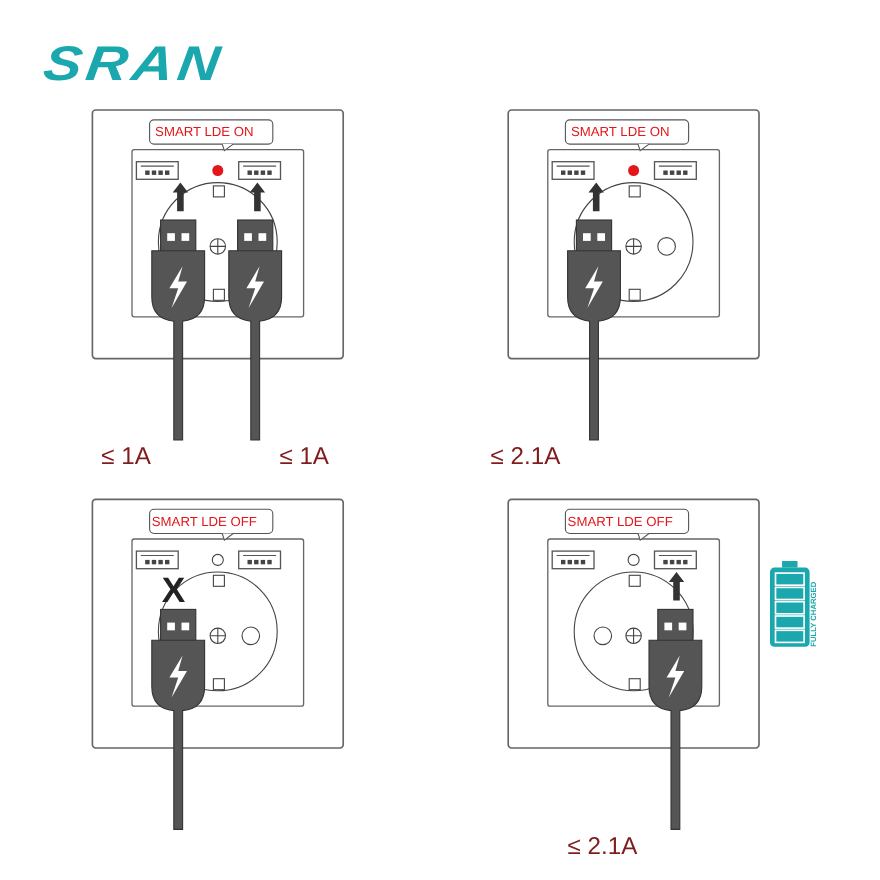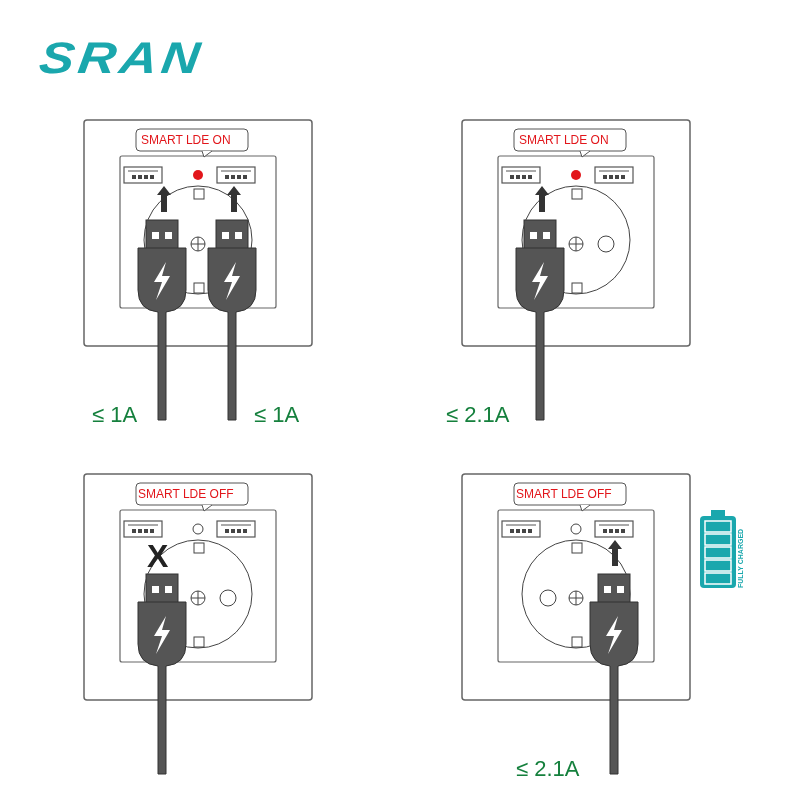--- a/index.html
+++ b/index.html
@@ -1,20 +1,20 @@
 <!DOCTYPE html>
 <html><head>
 <meta charset="utf-8">
 <style>
   html, body { margin:0; padding:0; background:#ffffff; }
   body { width:800px; height:800px; position:relative; overflow:hidden; font-family:"Liberation Sans", sans-serif; }
   .logo { position:absolute; left:40px; top:32px; font-family:"Liberation Sans", sans-serif; font-weight:bold; font-style:italic; font-size:52px; letter-spacing:4px; color:#1aa7ad; transform:skewX(-8deg) scaleY(0.85); line-height:1; }
-  .panel { position:absolute; width:230px; height:230px;margin-top:20px; }
+  .panel { position:absolute; width:230px; height:230px; }
   .bubble-text { position:absolute; font-size:12px; color:#e2161b; white-space:nowrap; }
-  .amp { position:absolute; font-size:22px; color:#15803d; }
+  .amp { position:absolute; font-size:22px; color:#7f1d1d; }
   .batt-label { position:absolute; left:737px; top:588px; transform:rotate(-90deg); transform-origin:left top; font-size:7px; font-weight:bold; color:#1aa7ad; white-space:nowrap; }
   svg { position:absolute; left:0; top:0; overflow:visible; }
 </style>
 </head>
 <body>
 
 <div class="logo">SRAN</div>
 
 <svg width="0" height="0" style="position:absolute">
   <defs>

